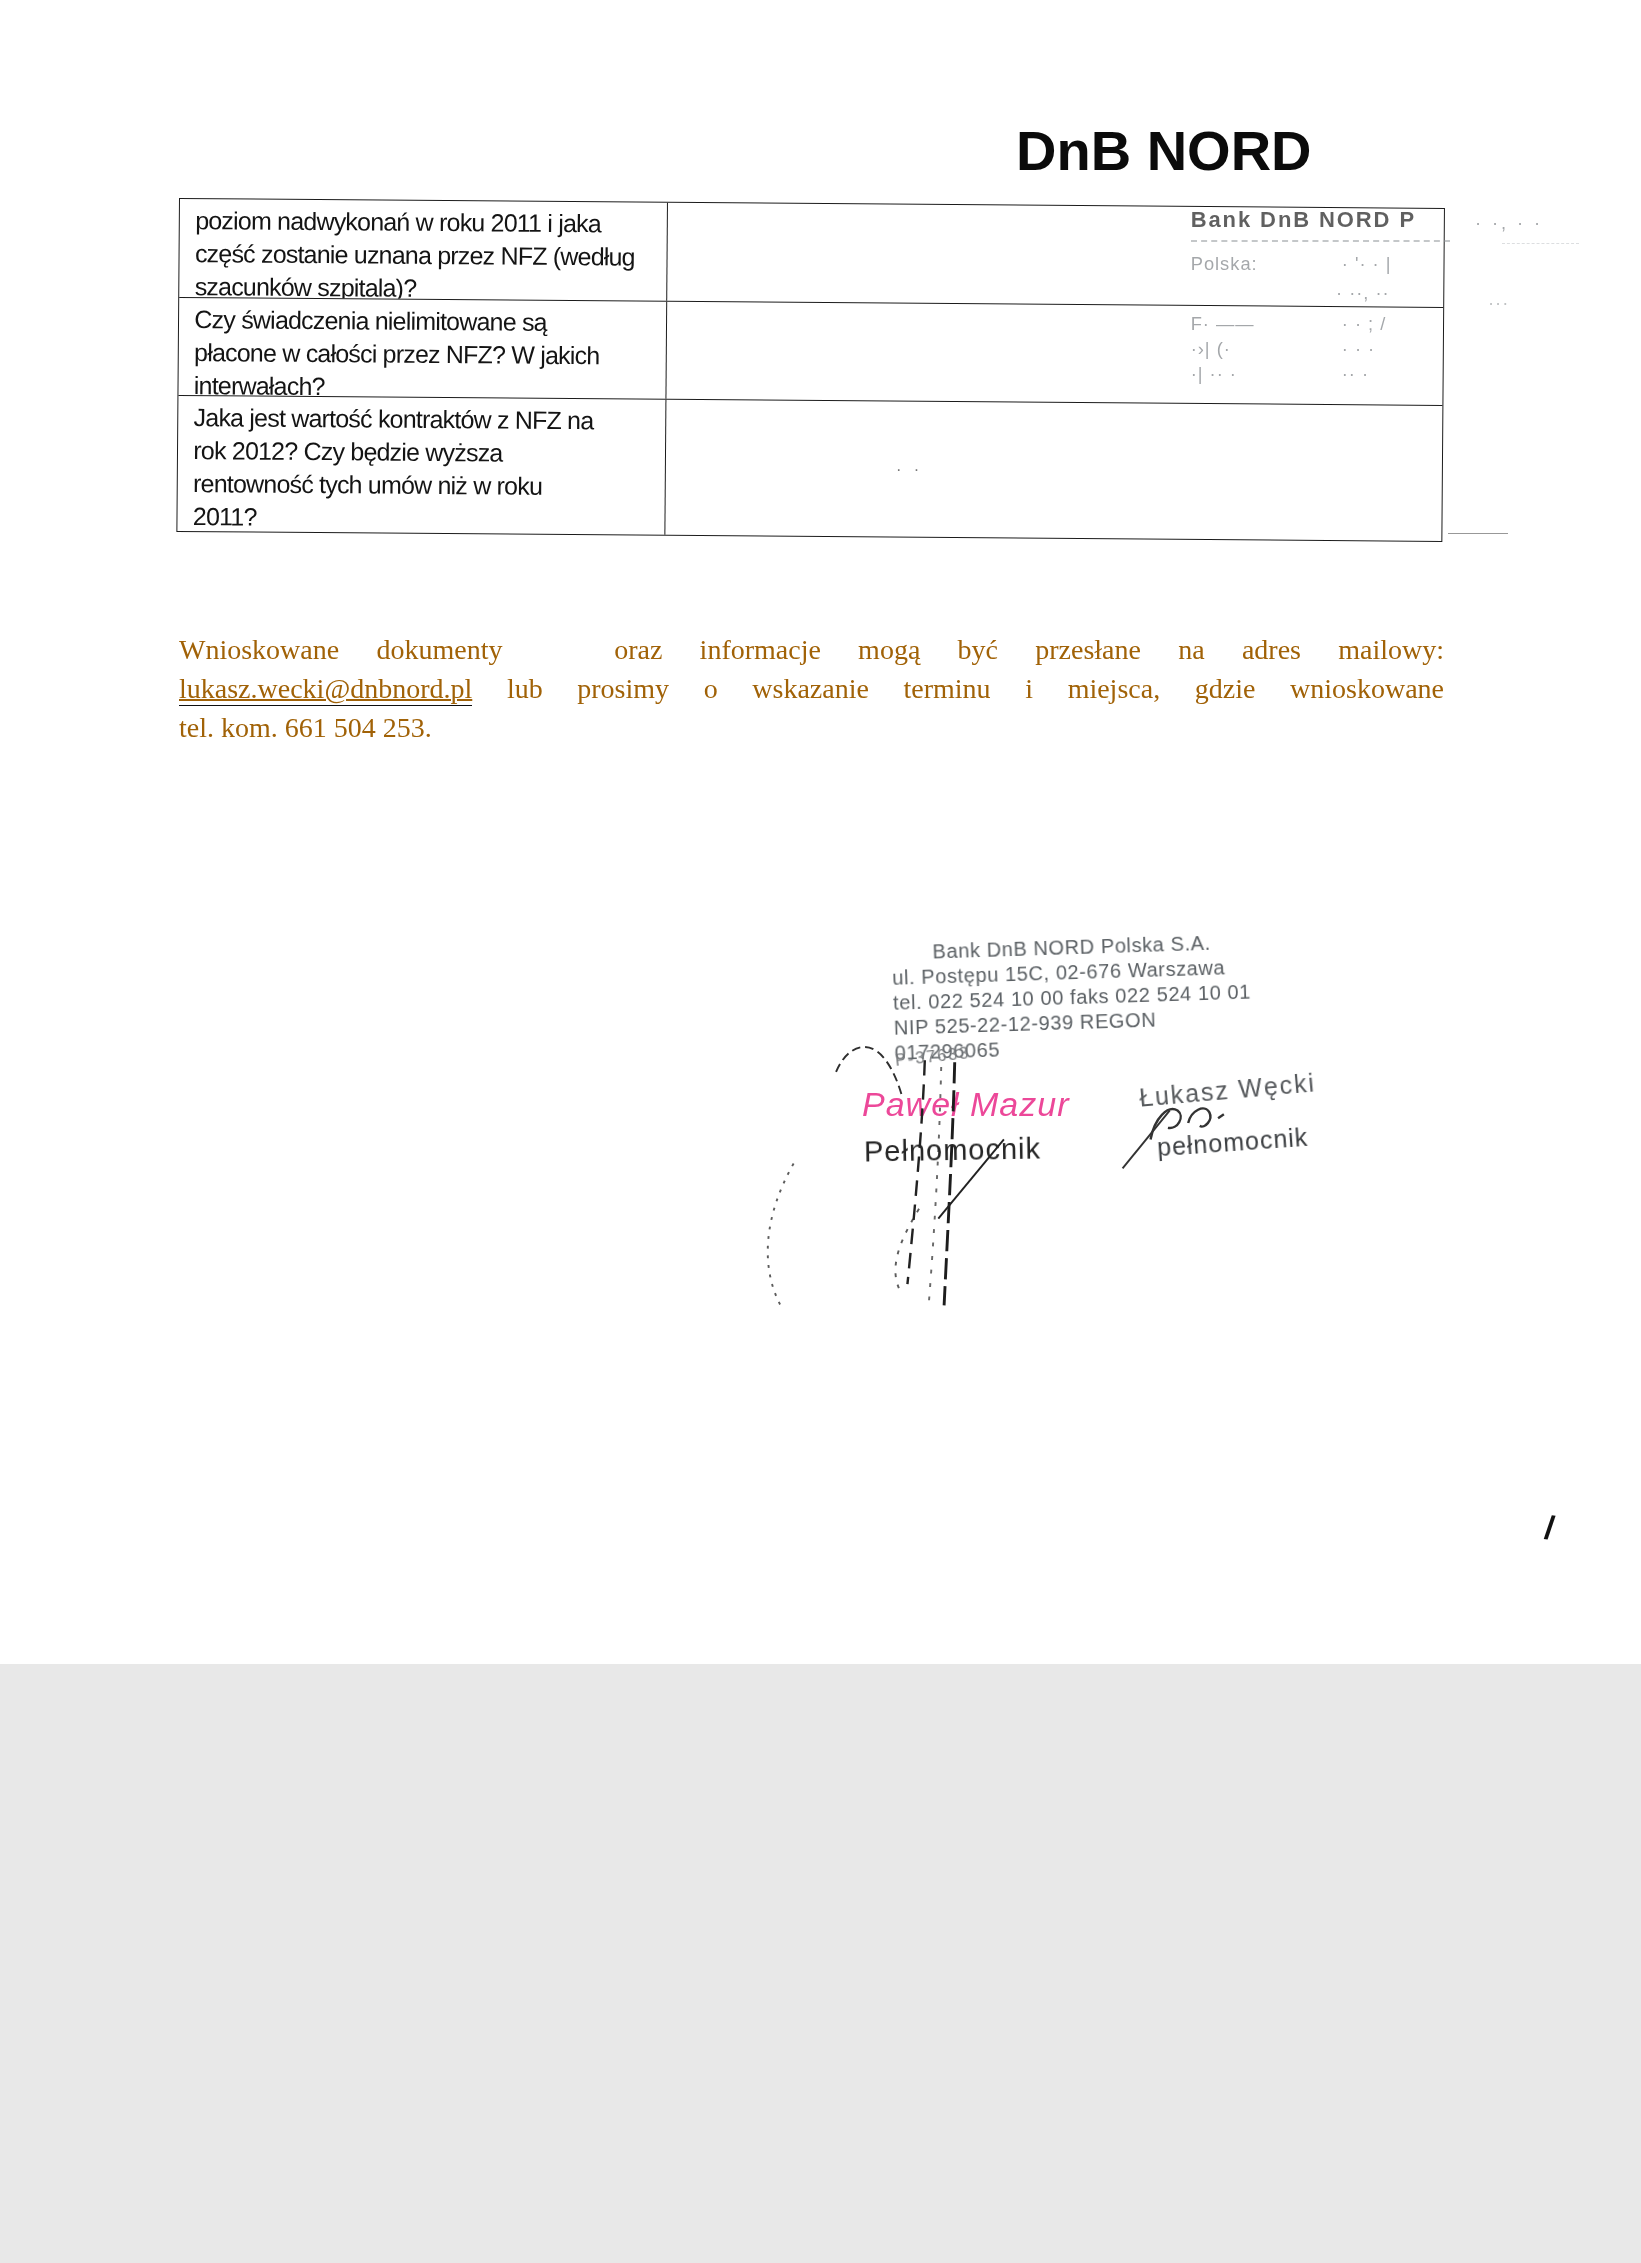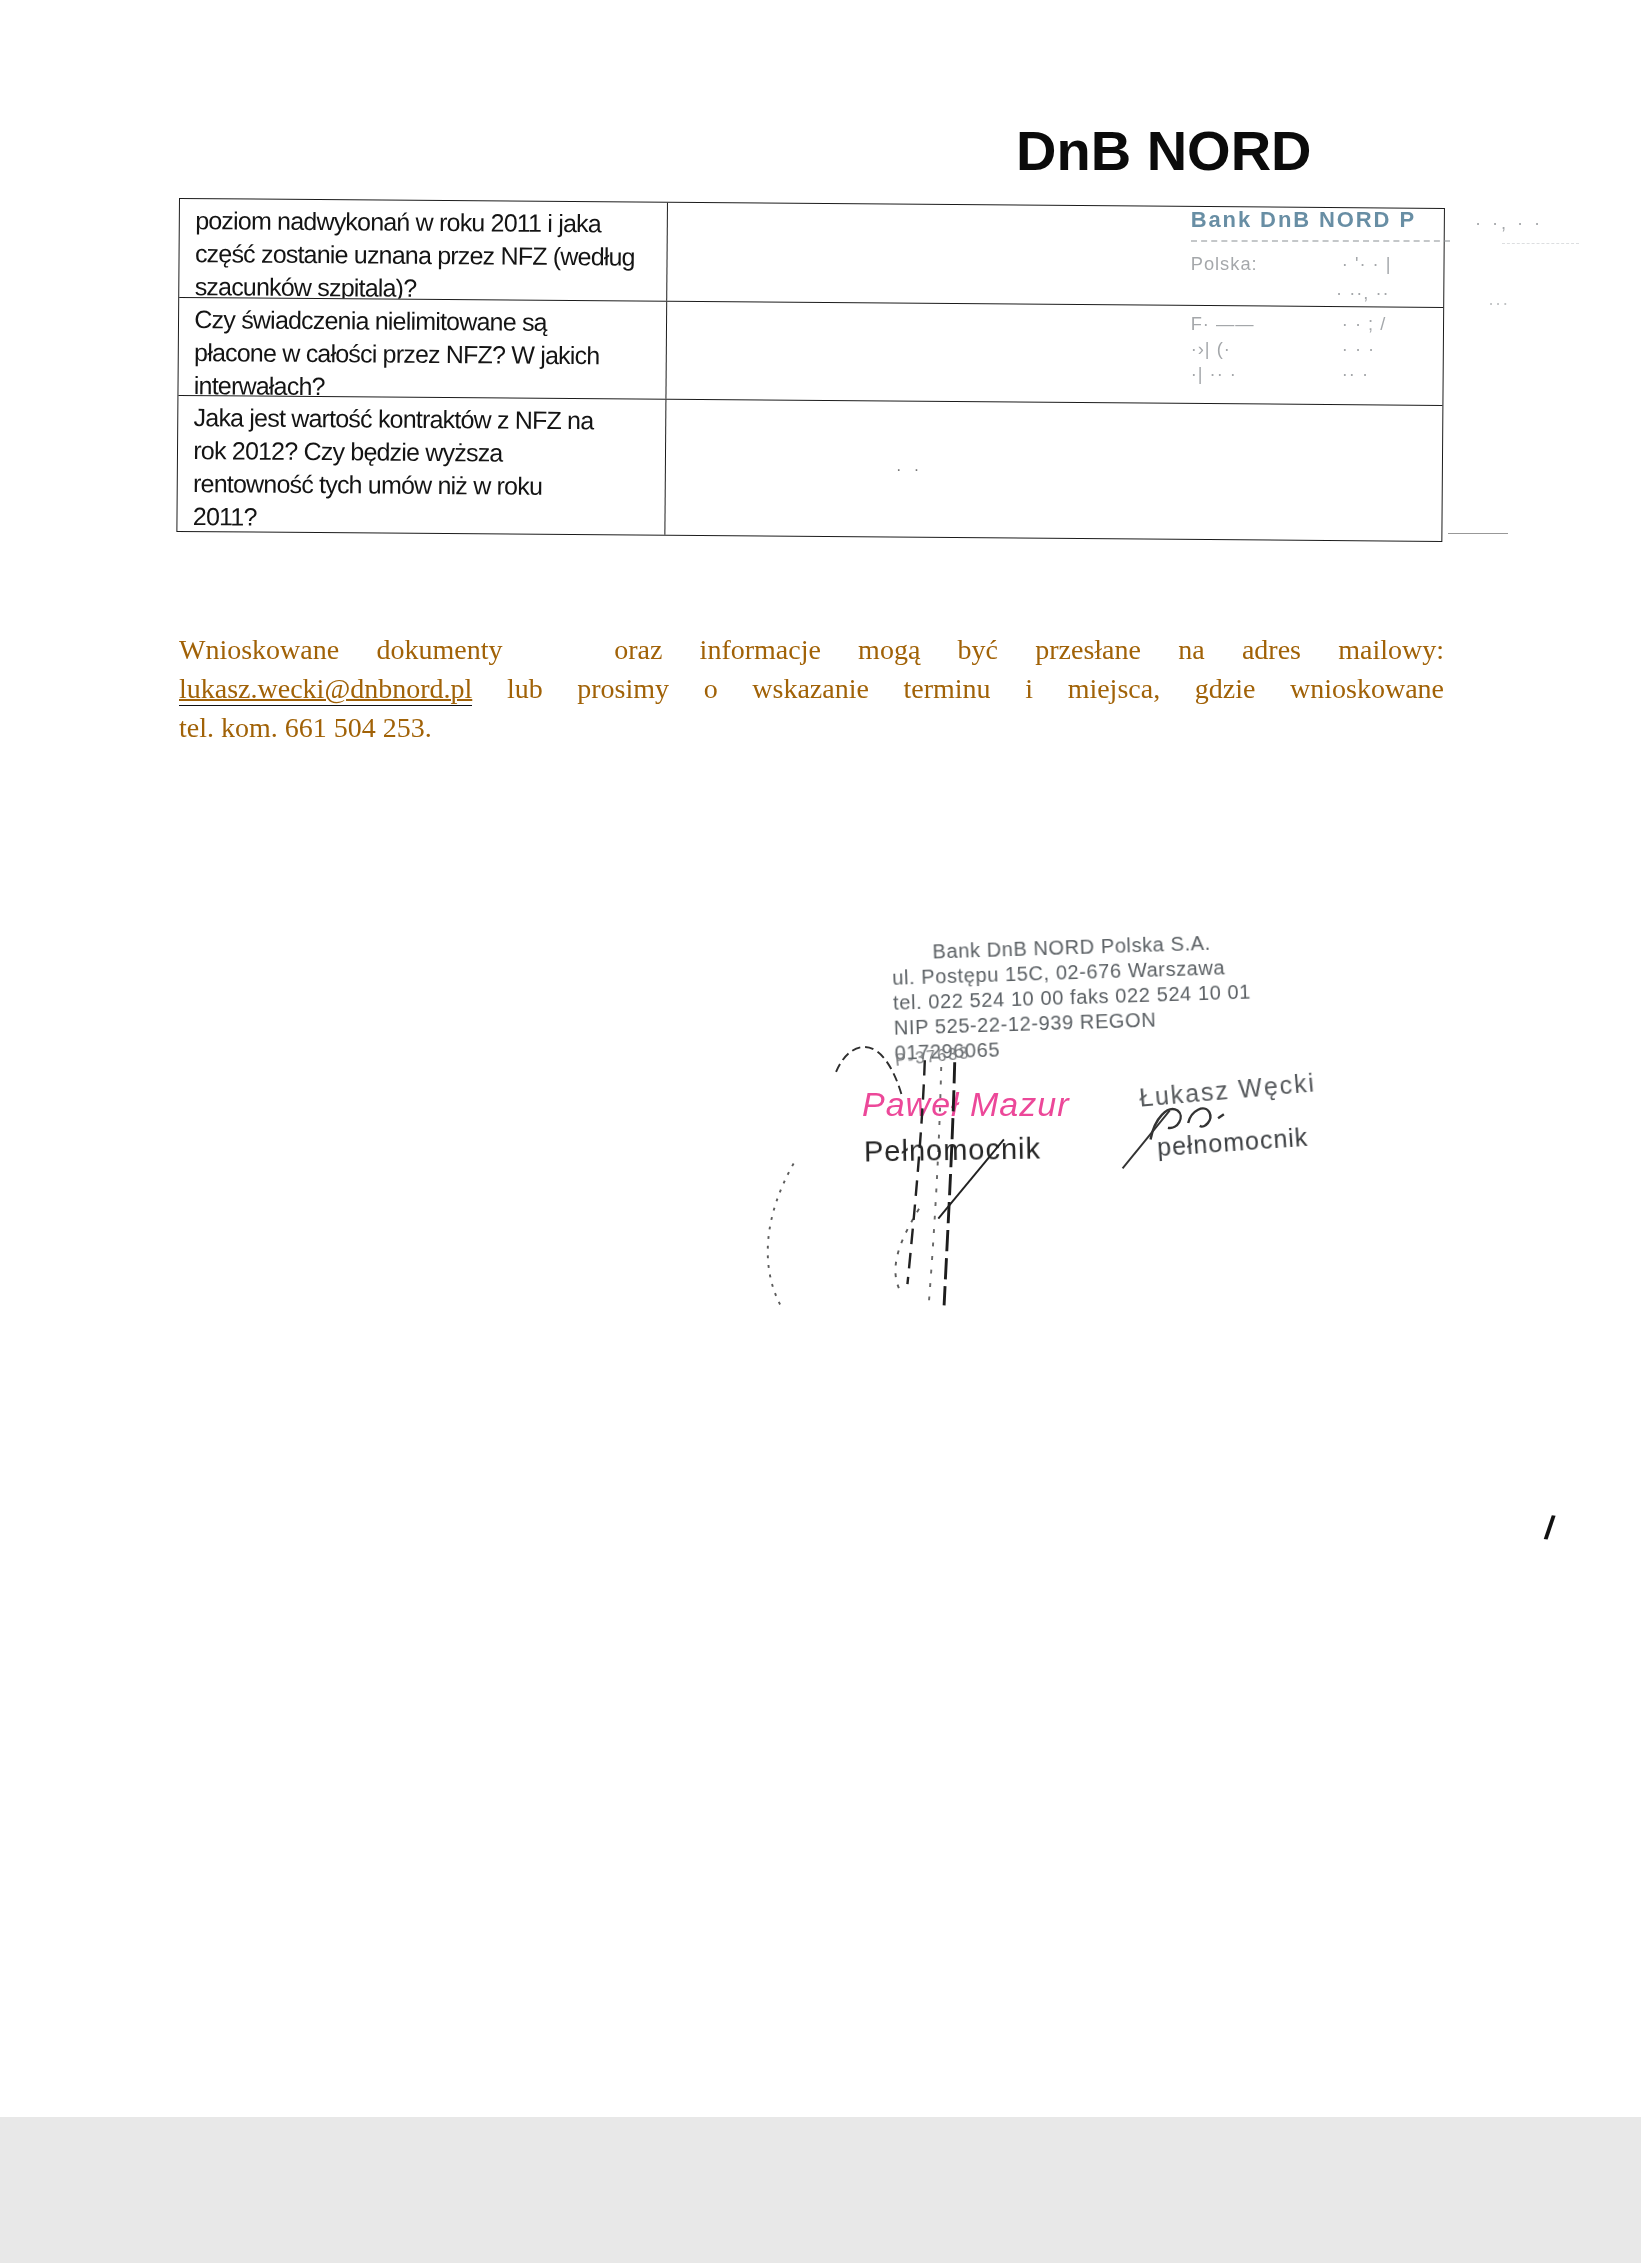--- a/index.html
+++ b/index.html
@@ -1,17 +1,17 @@
 <!DOCTYPE html>
 <html><head>
 <meta charset="utf-8">
 <style>
   html,body{margin:0;padding:0;background:#e8e8e8;}
   .page{
-    position:relative;width:1641px;height:2117px;background:#ffffff;
+    position:relative;width:1641px;height:1664px;background:#ffffff;
     font-family:"Liberation Sans",sans-serif;color:#161616;overflow:hidden;
   }
   
   .logo{
     position:absolute;left:1016px;top:118px;
     font-family:"Liberation Sans",sans-serif;font-weight:800;font-size:56px;
     letter-spacing:0px;color:#0b0b0b;transform:scaleY(0.98);
   }
   
   .qtable{
@@ -33,21 +33,21 @@
   }
   .row3-marks{
     position:absolute;left:896px;top:460px;font-size:16.4px;color:#777;letter-spacing:3.9px;
   }
   
   .rstamp{
     position:absolute;left:1183px;top:207px;width:415px;height:193px;
     color:#6d7277;filter:blur(0.7px);opacity:.62;
     font-family:"Liberation Sans",sans-serif;
   }
-  .rstamp .title{position:absolute;left:7.7px;top:0;font-size:22px;font-weight:600;letter-spacing:1.9px;color:#0c4a6e;}
+  .rstamp .title{position:absolute;left:7.7px;top:0;font-size:22px;font-weight:600;letter-spacing:1.9px;color:#000000;}
   .rstamp .title-tail{position:absolute;left:292px;top:4.8px;font-size:18.3px;letter-spacing:2.9px;}
   .rstamp .dash1{position:absolute;left:7.7px;top:33px;width:259px;border-top:2.9px dashed #8a8f94;opacity:.8;}
   .rstamp .dash2{position:absolute;left:319px;top:36px;width:77px;border-top:1.9px dashed #9aa0a5;opacity:.55;}
   .rstamp .srow{position:absolute;font-size:18.3px;letter-spacing:1px;}
   .rstamp .lab{display:inline-block;width:145px;}
   
   .para{
     position:absolute;left:179px;top:630px;width:1265px;
     font-family:"Liberation Serif",serif;font-size:28px;line-height:39px;color:#a16207;
   }

